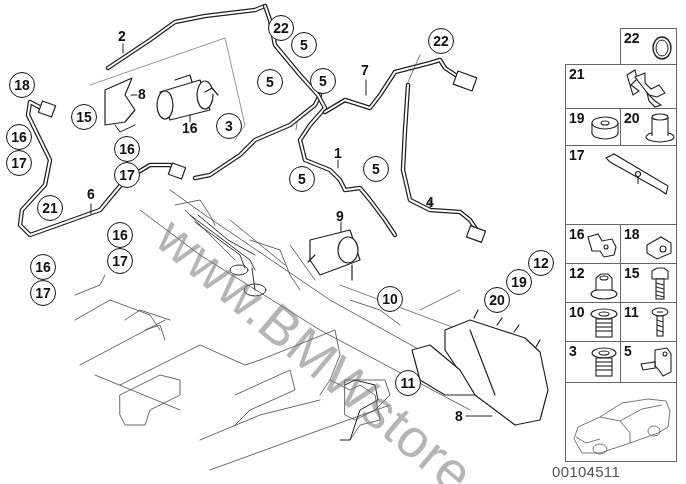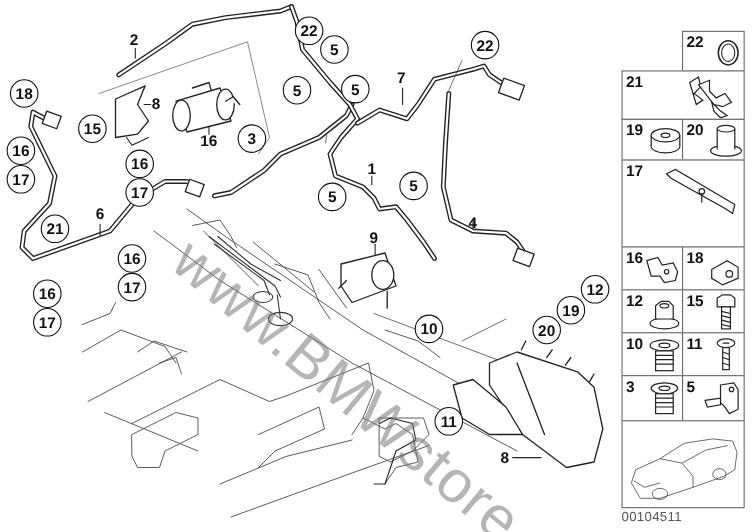--- a/index.html
+++ b/index.html
@@ -4,21 +4,21 @@
 <style>
   html,body{margin:0;padding:0;background:#fff;}
   body{width:686px;height:484px;position:relative;overflow:hidden;font-family:"Liberation Sans",sans-serif;}
   #diagram{position:absolute;left:0;top:0;width:686px;height:484px;}
   .callout{position:absolute;width:24px;height:24px;border:1.6px solid #111;border-radius:50%;background:#fff;
     font-weight:bold;font-size:14px;line-height:24px;text-align:center;color:#111;box-sizing:content-box;cursor:pointer;}
   .label{position:absolute;font-weight:bold;font-size:14px;color:#111;cursor:pointer;}
   .cell{position:absolute;border:1px solid #666;box-sizing:border-box;background:#fff;cursor:pointer;}
   .cell .num{position:absolute;left:3px;top:1px;font-weight:bold;font-size:14px;color:#111;}
   .cell svg{position:absolute;}
-  .catalog{position:absolute;left:565px;top:463px;font-size:12px;color:#555;letter-spacing:0.3px;}
+  .catalog{position:absolute;left:552px;top:463px;font-size:15px;color:#555;letter-spacing:0.3px;}
   .watermark{position:absolute;left:185px;top:205px;font-size:54px;color:rgba(120,120,120,0.55);
     transform:rotate(40deg);transform-origin:left top;white-space:nowrap;pointer-events:none;letter-spacing:1px;}
 </style>
 </head>
 <body>
 
 <div id="diagram">
   <svg width="686" height="484" viewBox="0 0 686 484" style="position:absolute;left:0;top:0" fill="none" stroke="#222" stroke-linecap="round" stroke-linejoin="round">
 
     <g stroke="#444" stroke-width="0.8">

